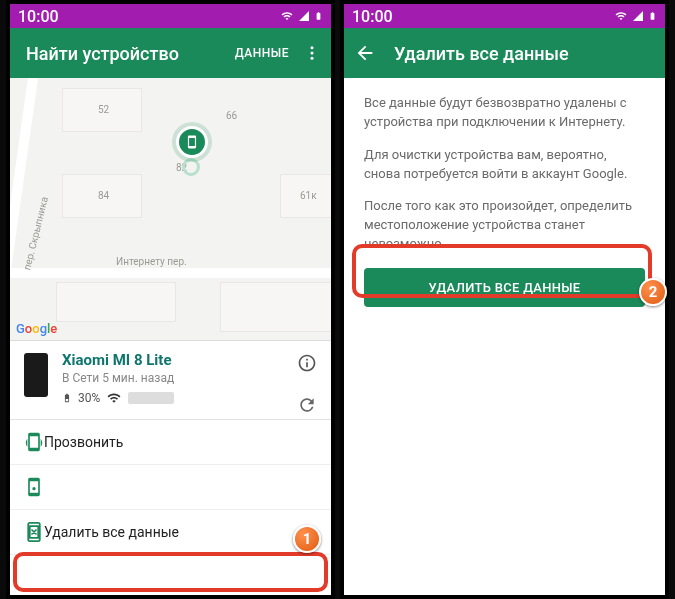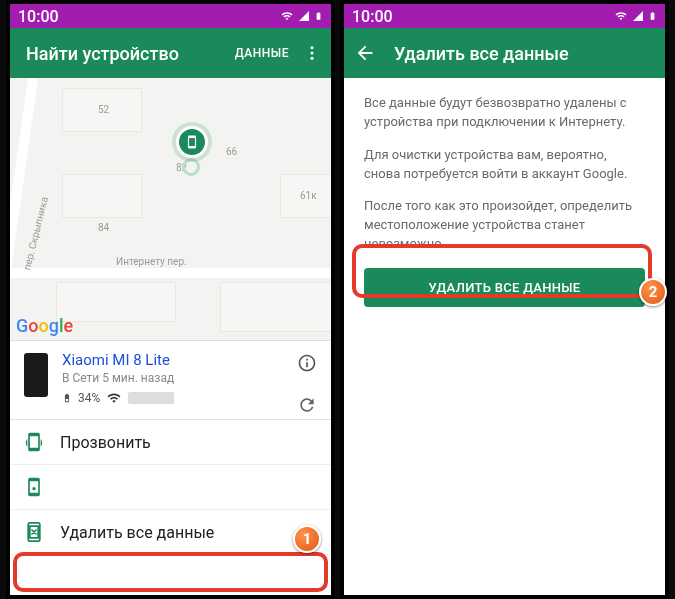--- a/index.html
+++ b/index.html
@@ -52,47 +52,47 @@
   }
   .pin svg { fill: #fff; }
   .pin-tail {
     position: absolute; width: 18px; height: 18px; border-radius: 50%;
     border: 3px solid #b9e0cb;
   }
   .map .num { position: absolute; font-size: 10px; color: #9a9a95; }
   .map .street { position: absolute; font-size: 10px; color: #9a9a95; }
   .google-attr {
     position: absolute; left: 6px; bottom: 4px;
-    font-size: 18px; font-weight: 500;
+    font-size: 13px; font-weight: 500;
     color: #6b6b6b;
   }
   .google-attr .g1{color:#4285F4}.google-attr .g2{color:#EA4335}.google-attr .g3{color:#FBBC05}.google-attr .g4{color:#4285F4}.google-attr .g5{color:#34A853}.google-attr .g6{color:#EA4335}
 
   .device-row {
     display: flex; align-items: flex-start;
     padding: 10px 14px 4px 14px;
     border-top: 1px solid #ddd;
   }
   .device-thumb {
     width: 24px; height: 44px; border-radius: 3px;
     background: #1a1a1a; margin-right: 14px; margin-top: 2px;
   }
   .device-info { flex: 1; }
-  .device-name { font-size: 15px; font-weight: 400; color: #1d4ed8; }
+  .device-name { font-size: 15px; font-weight: 700; color: #0f766e; }
   .device-meta { font-size: 12px; color: #888; margin-top: 2px; }
   .device-stats { display: flex; align-items: center; gap: 6px; margin-top: 6px; font-size: 12px; color: #555; }
   .refresh-ico { color: #666; }
   .info-ico { margin-top: 2px; }
   .blur { background: #ddd; width: 46px; height: 12px; border-radius: 2px; display: inline-block; vertical-align: middle; }
 
   .action-list { border-top: 1px solid #e2e2e2; }
   .action-item {
-    display: flex; align-items: center; gap: 16px;
+    display: flex; align-items: center; 
     padding: 12px 14px; border-bottom: 1px solid #eee;
-    font-size: 16px; color: #222;
+    font-size: 14px; color: #222;
   }
   .action-item svg { fill: #1b8a5a; }
 
   .body-text {
     padding: 16px 20px 0 20px;
     font-size: 13px; color: #6a6a6a; line-height: 1.45;
   }
   .body-text p { margin-bottom: 14px; }
 
   .primary-btn {
@@ -147,23 +147,23 @@
 
   <div class="map">
     <div class="road-h" style="top:190px"></div>
     <div class="road-v" style="left:18px; transform:rotate(8deg); transform-origin:top;"></div>
     <div class="block" style="left:52px; top:10px; width:80px; height:44px;"></div>
     <div class="block" style="left:52px; top:96px; width:80px; height:44px;"></div>
     <div class="block" style="left:270px; top:96px; width:60px; height:44px;"></div>
     <div class="block" style="left:46px; top:204px; width:120px; height:40px;"></div>
     <div class="block" style="left:210px; top:204px; width:120px; height:50px;"></div>
     <span class="num" style="left:88px; top:26px;">52</span>
-    <span class="num" style="left:88px; top:112px;margin-top:32px;">84</span>
+    <span class="num" style="left:88px; top:112px;">84</span>
     <span class="num" style="left:166px; top:84px;">82</span>
-    <span class="num" style="left:216px; top:32px;margin-top:36px;">66</span>
+    <span class="num" style="left:216px; top:32px;">66</span>
     <span class="num" style="left:290px; top:112px;">61к</span>
     <span class="street" style="left:106px; top:178px;">Интернету пер.</span>
     <span class="street" style="left:-12px; top:150px; transform:rotate(-76deg);">пер. Скрыпника</span>
     <div class="pin-tail" style="left:172px; top:80px;"></div>
     <div class="pin" style="left:166px; top:48px;">
       <svg width="14" height="14" viewBox="0 0 24 24">
           <path d="M17 1H7c-1.1 0-2 .9-2 2v18c0 1.1.9 2 2 2h10c1.1 0 2-.9 2-2V3c0-1.1-.9-2-2-2zm0 18H7V5h10v14z"></path>
         </svg>
     </div>
     <div class="google-attr"><span class="g1">G</span><span class="g2">o</span><span class="g3">o</span><span class="g4">g</span><span class="g5">l</span><span class="g6">e</span></div>
@@ -171,21 +171,21 @@
 
   <div class="device-row">
     <div class="device-thumb"></div>
     <div class="device-info">
       <div class="device-name">Xiaomi MI 8 Lite</div>
       <div class="device-meta">В Сети 5 мин. назад</div>
       <div class="device-stats">
         <svg width="10" height="14" viewBox="0 0 24 24" fill="#555">
             <path d="M15.67 4H14V2h-4v2H8.33C7.6 4 7 4.6 7 5.33v15.33C7 21.4 7.6 22 8.33 22h7.33c.74 0 1.34-.6 1.34-1.33V5.33C17 4.6 16.4 4 15.67 4zM15 20H9v-5.5h6V20z"></path>
           </svg>
-        <span>34%</span>
+        <span>30%</span>
         <svg width="16" height="14" viewBox="0 0 24 24" fill="#333">
             <path d="M1 9l2 2c4.97-4.97 13.03-4.97 18 0l2-2C16.93 2.93 7.07 2.93 1 9zm8 8l3 3 3-3c-1.66-1.66-4.34-1.66-6 0zm-4-4l2 2c2.76-2.76 7.24-2.76 10 0l2-2C15.14 9.14 8.86 9.14 5 13z"></path>
           </svg>
         <span class="blur"></span>
       </div>
     </div>
     <div style="display:flex;flex-direction:column;align-items:center;gap:22px;">
       <svg class="info-ico" width="20" height="20" viewBox="0 0 24 24" fill="#555">
           <path d="M11 7h2v2h-2zm0 4h2v6h-2zm1-9C6.48 2 2 6.48 2 12s4.48 10 10 10 10-4.48 10-10S17.52 2 12 2zm0 18c-4.41 0-8-3.59-8-8s3.59-8 8-8 8 3.59 8 8-3.59 8-8 8z"></path>
         </svg>

